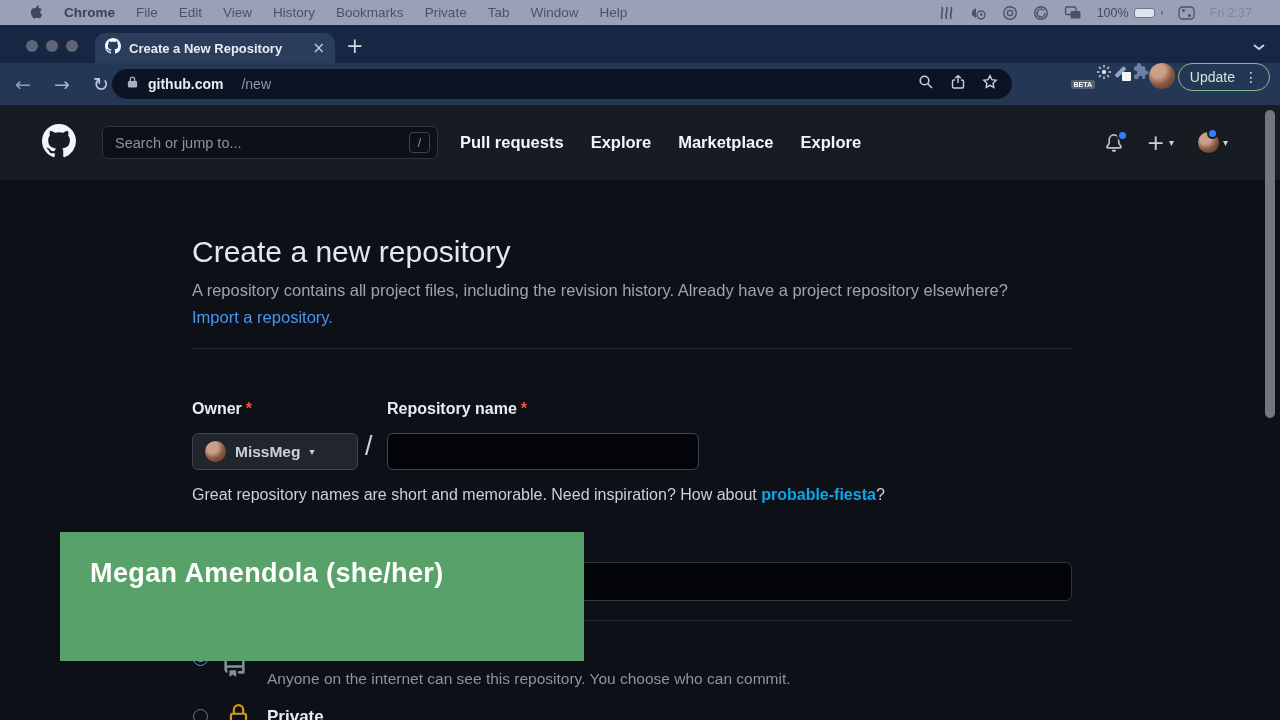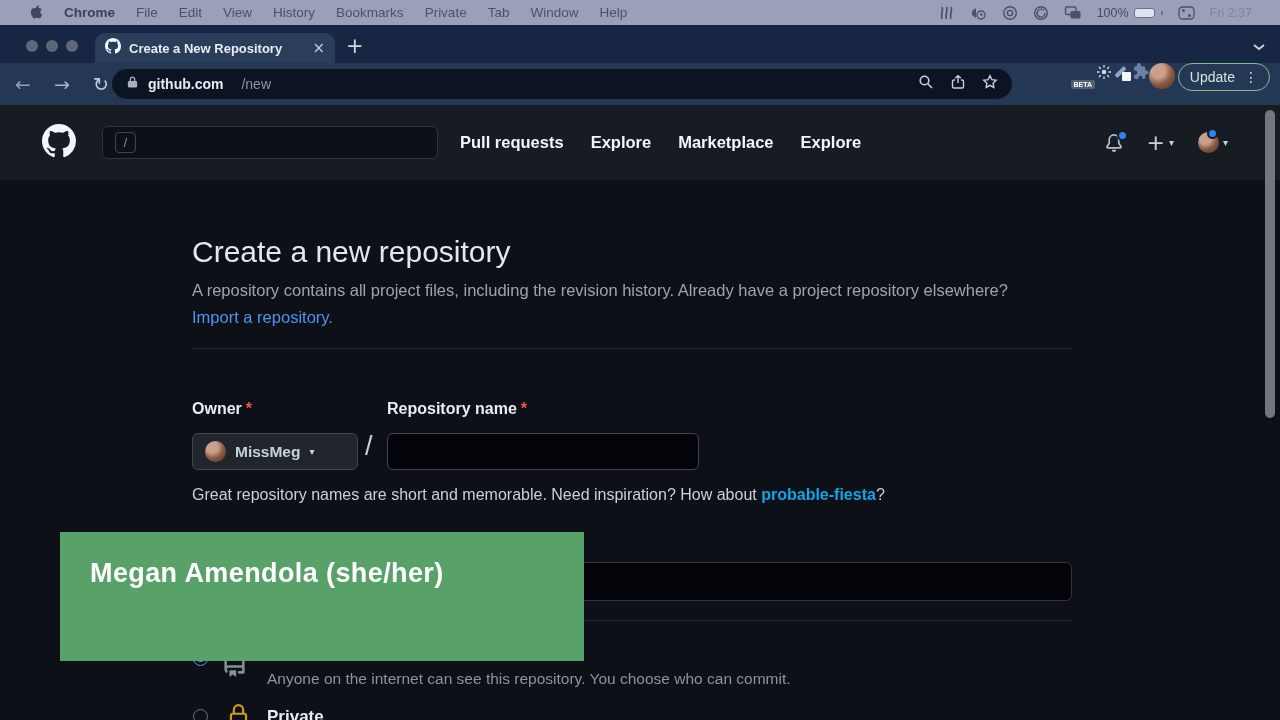--- a/index.html
+++ b/index.html
@@ -305,20 +305,21 @@
   </div>
 </div>
 
 <div class="gh-header">
   <span>
     <svg width="34" height="34" viewBox="0 0 16 16">
         <path fill="#f0f6fc" d="M8 0C3.58 0 0 3.58 0 8c0 3.54 2.29 6.53 5.47 7.59.4.07.55-.17.55-.38 0-.19-.01-.82-.01-1.49-2.01.37-2.53-.49-2.69-.94-.09-.23-.48-.94-.82-1.13-.28-.15-.68-.52-.01-.53.63-.01 1.08.58 1.23.82.72 1.21 1.87.87 2.33.66.07-.52.28-.87.51-1.07-1.78-.2-3.64-.89-3.64-3.95 0-.87.31-1.59.82-2.15-.08-.2-.36-1.02.08-2.12 0 0 .67-.21 2.2.82.64-.18 1.32-.27 2-.27s1.36.09 2 .27c1.53-1.04 2.2-.82 2.2-.82.44 1.1.16 1.92.08 2.12.51.56.82 1.27.82 2.15 0 3.07-1.87 3.75-3.65 3.95.29.25.54.73.54 1.48 0 1.07-.01 1.93-.01 2.2 0 .21.15.46.55.38A8.01 8.01 0 0 0 16 8c0-4.42-3.58-8-8-8z"></path>
       </svg>
   </span>
   <div class="gh-search">
+    <input type="text" readonly="" placeholder="Search or jump to..." style="">
     <span class="slash-hint">/</span>
   </div>
   <nav class="gh-nav">
     <a href="#">Pull requests</a>
     <a href="#">Explore</a>
     <a href="#">Marketplace</a>
     <a href="#">Explore</a>
   </nav>
   <div class="gh-right">
     <span class="icon-wrap">

